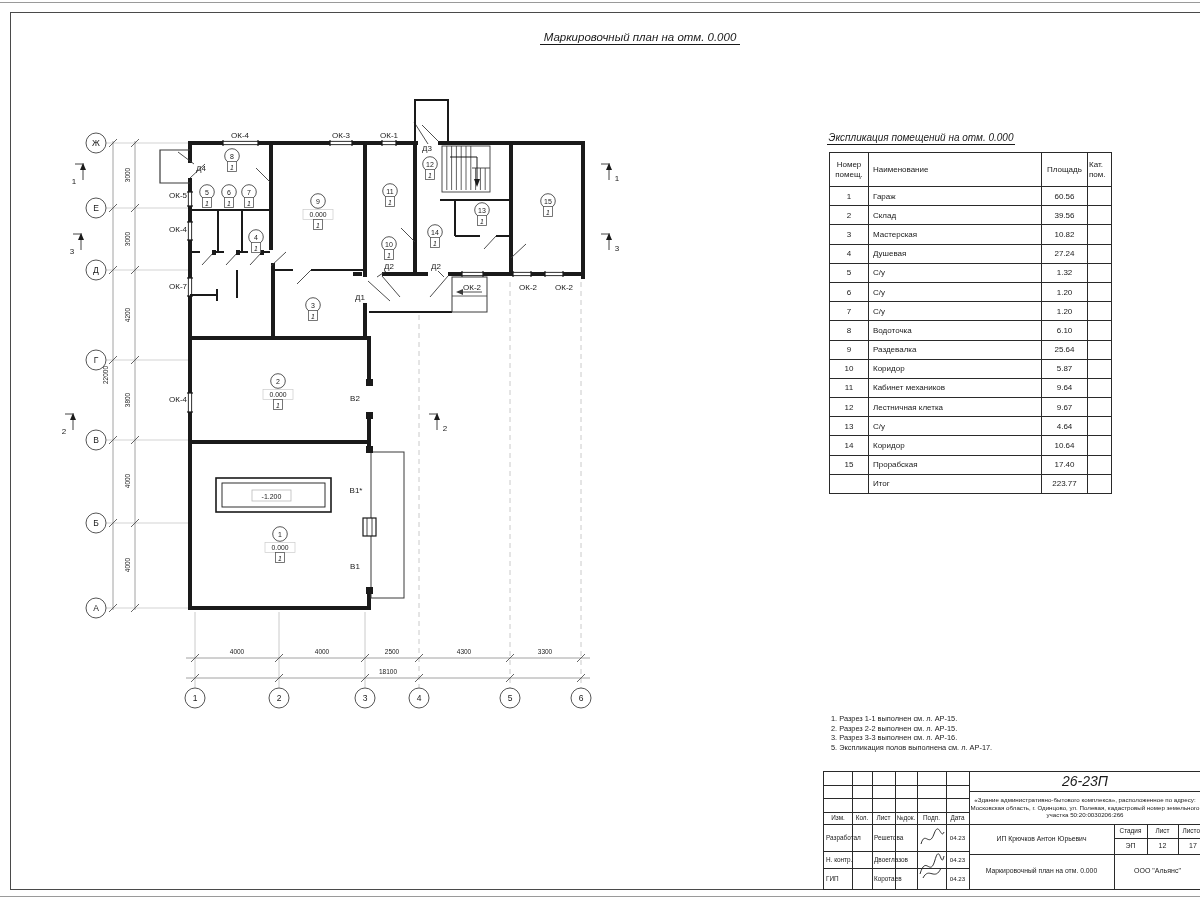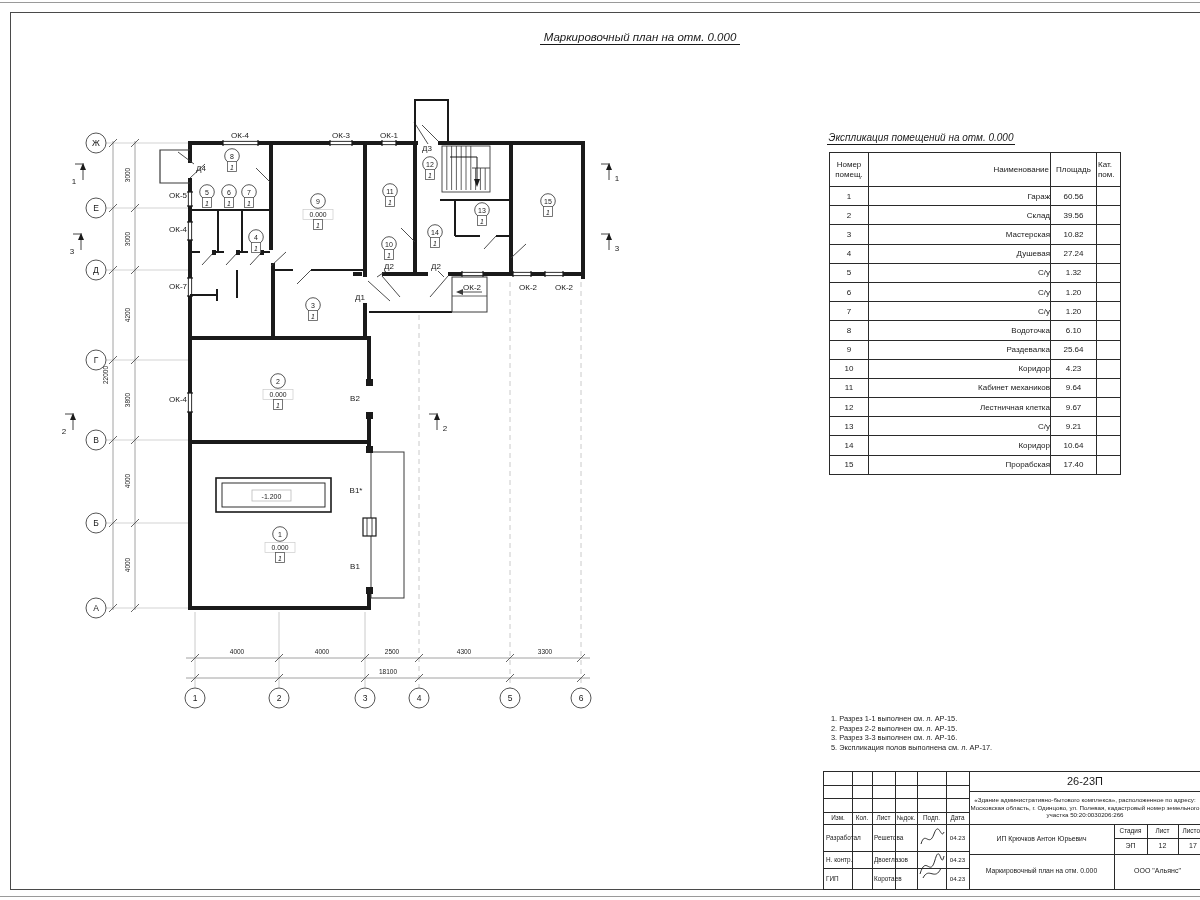--- a/index.html
+++ b/index.html
@@ -14,21 +14,21 @@
   #main-title{left:430px;top:31px;width:420px;text-align:center;font-style:italic;font-size:11.5px;}
   #main-title span{border-bottom:1px solid #1a1a1a;padding:0 4px 1px 4px;}
   #table-title{left:785px;top:132px;width:272px;text-align:center;font-style:italic;font-size:10px;}
   #table-title span{border-bottom:1px solid #1a1a1a;padding:0 2px 1px 2px;}
   
   #expl{left:785px;top:152px;border-collapse:collapse;table-layout:fixed;margin-left:44px;}
   #expl th,#expl td{border:1px solid #2a2a2a;font-weight:normal;font-size:8px;overflow:hidden;white-space:nowrap;}
   #expl th{height:31px;text-align:center;line-height:1.15;}
   #expl td{height:18.2px;padding:0;}
   #expl .c-num{width:36px;text-align:center;}
-  #expl .c-name{width:167px;text-align:right;padding-left:13px;}
+  #expl .c-name{width:167px;text-align:left;padding-left:4px;}
   #expl .c-area{width:43px;text-align:center;}
   #expl .c-cat{width:21px;text-align:left;}
   #expl{border:1.5px solid #2a2a2a;}
   
   #notes{left:831px;top:714px;width:258px;font-size:7.4px;line-height:1.3;}
   #notes div{padding-left:9px;text-indent:-9px;}
   
   #tb{left:823px;top:771px;width:377px;height:117px;border:1.4px solid #2a2a2a;border-right:none;font-size:6.6px;}
   #tb .cell{position:absolute;overflow:hidden;display:flex;align-items:center;justify-content:center;text-align:center;line-height:1.2;}
   #tb .vl{position:absolute;width:0;border-left:1px solid #2a2a2a;}
@@ -497,51 +497,57 @@
         </tr>
         <tr>
           <td class="c-num">9</td>
           <td class="c-name">Раздевалка</td>
           <td class="c-area">25.64</td>
           <td class="c-cat"></td>
         </tr>
         <tr>
           <td class="c-num">10</td>
           <td class="c-name">Коридор</td>
-          <td class="c-area">4.23</td>
+          <td class="c-area">5.87</td>
           <td class="c-cat"></td>
         </tr>
         <tr>
           <td class="c-num">11</td>
           <td class="c-name">Кабинет механиков</td>
           <td class="c-area">9.64</td>
           <td class="c-cat"></td>
         </tr>
         <tr>
           <td class="c-num">12</td>
           <td class="c-name">Лестничная клетка</td>
           <td class="c-area">9.67</td>
           <td class="c-cat"></td>
         </tr>
         <tr>
           <td class="c-num">13</td>
           <td class="c-name">С/у</td>
-          <td class="c-area">9.21</td>
+          <td class="c-area">4.64</td>
           <td class="c-cat"></td>
         </tr>
         <tr>
           <td class="c-num">14</td>
           <td class="c-name">Коридор</td>
           <td class="c-area">10.64</td>
           <td class="c-cat"></td>
         </tr>
         <tr>
           <td class="c-num">15</td>
           <td class="c-name">Прорабская</td>
           <td class="c-area">17.40</td>
+          <td class="c-cat"></td>
+        </tr>
+        <tr>
+          <td class="c-num"></td>
+          <td class="c-name">Итог</td>
+          <td class="c-area">223.77</td>
           <td class="c-cat"></td>
         </tr>
       </tbody>
 </table>
 
 <div id="notes" class="abs">
       <div>1. Разрез 1-1 выполнен см. л. АР-15.</div>
       <div>2. Разрез 2-2 выполнен см. л. АР-15.</div>
       <div>3. Разрез 3-3 выполнен см. л. АР-16.</div>
       <div>5. Экспликация полов выполнена см. л. АР-17.</div>
@@ -578,21 +584,21 @@
       <svg width="29" height="60" style="position: absolute; left: 93px; top: 54px;">
         <path d="M4,18 C8,4 12,22 17,8 S24,14 27,6" fill="none" stroke="#333" stroke-width="1"></path>
         <path d="M3,48 C9,28 13,52 18,34 S24,44 27,30 M6,52 C12,40 18,56 24,42" fill="none" stroke="#333" stroke-width="1"></path>
       </svg>
       <div class="hl" style="left: 145px; top: 19px; width: 232px;"></div>
       <div class="vl" style="left: 290px; top: 52px; height: 65px;"></div>
       <div class="vl" style="left: 323px; top: 52px; height: 30px;"></div>
       <div class="vl" style="left: 354px; top: 52px; height: 30px;"></div>
       <div class="hl" style="left: 290px; top: 66px; width: 87px;"></div>
       <div class="hl" style="left: 145px; top: 82px; width: 232px;"></div>
-      <div class="cell" style="left: 145px; top: 0px; width: 232px; height: 19px; font-size: 11px;">26-23П</div>
+      <div class="cell" style="left: 145px; top: 0px; width: 232px; height: 19px; font-size: 14px; font-style: italic;">26-23П</div>
       <div class="cell" style="left: 145px; top: 20px; width: 232px; height: 31px; font-size: 6.2px; line-height: 1.25;">«Здание административно-бытового комплекса», расположенное по адресу: Московская область, г. Одинцово, ул. Полевая, кадастровый номер земельного участка 50:20:0030206:266</div>
       <div class="cell" style="left: 145px; top: 52px; width: 145px; height: 30px; font-size: 6.8px;">ИП Крючков Антон Юрьевич</div>
       <div class="cell" style="left: 290px; top: 52px; width: 33px; height: 14px; font-size: 6.4px;">Стадия</div>
       <div class="cell" style="left: 323px; top: 52px; width: 31px; height: 14px; font-size: 6.4px;">Лист</div>
       <div class="cell" style="left: 354px; top: 52px; width: 30px; height: 14px; font-size: 6.4px;">Листов</div>
       <div class="cell" style="left: 290px; top: 66px; width: 33px; height: 16px; font-size: 7px;">ЭП</div>
       <div class="cell" style="left: 323px; top: 66px; width: 31px; height: 16px; font-size: 7px;">12</div>
       <div class="cell" style="left: 354px; top: 66px; width: 30px; height: 16px; font-size: 7px;">17</div>
       <div class="cell" style="left: 145px; top: 82px; width: 145px; height: 35px; font-size: 6.8px;">Маркировочный план на отм. 0.000</div>
       <div class="cell" style="left: 290px; top: 82px; width: 87px; height: 35px; font-size: 7px;">ООО "Альянс"</div>

